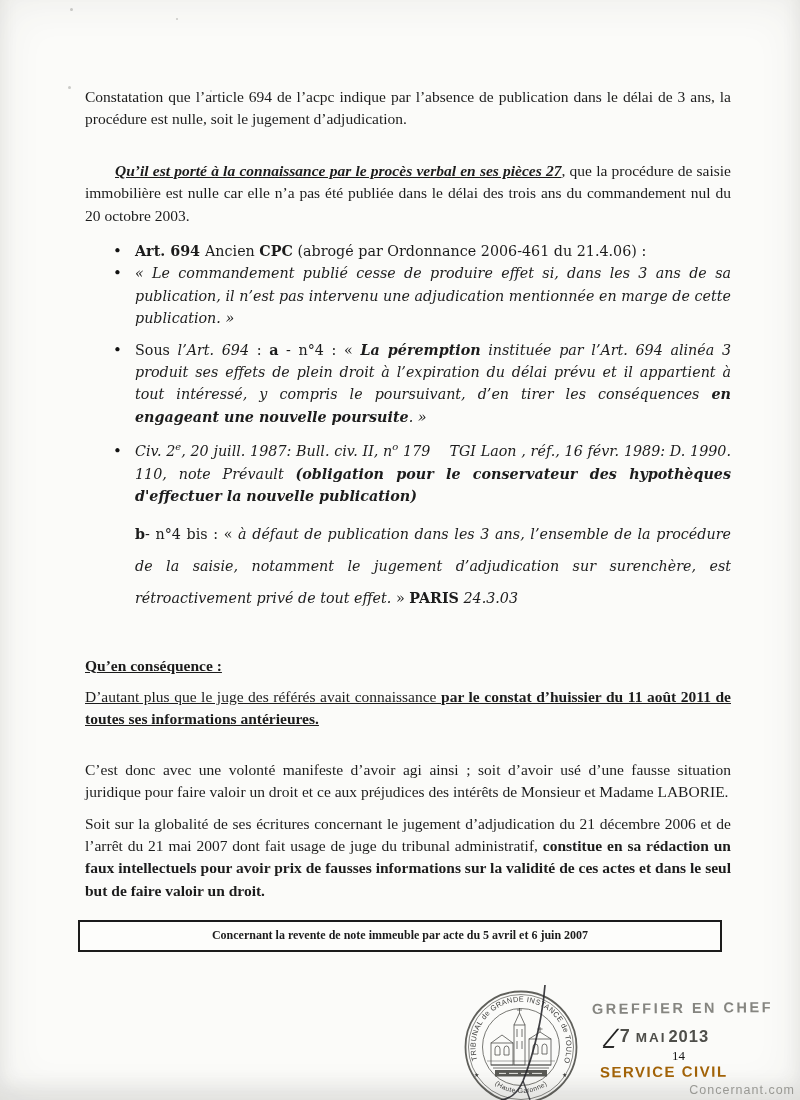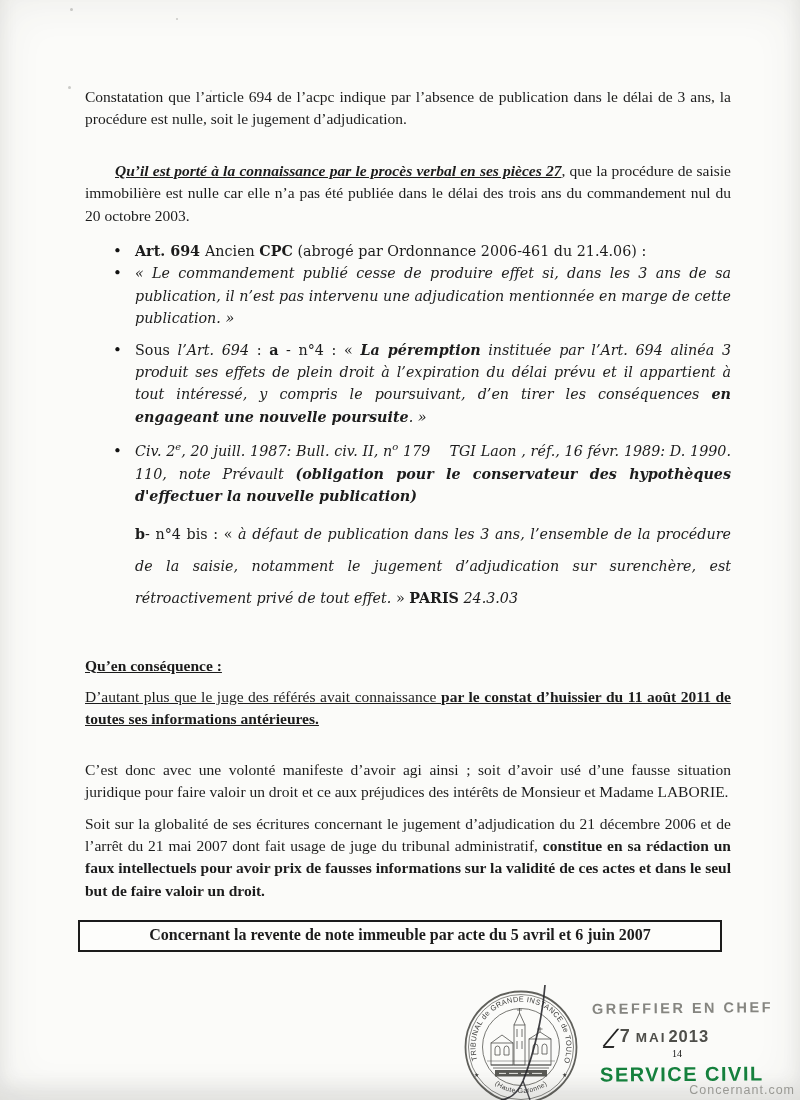--- a/index.html
+++ b/index.html
@@ -42,21 +42,21 @@
   .heading-underline { margin-top: 41px; font-weight: bold; text-decoration: underline; }
   .p3 { margin-top: 14px; }
   .p4 { margin-top: 9px; text-decoration: underline; }
   .p5 { margin-top: 28px; }
   .p6 { margin-top: 9px; }
 
   .boxed-heading {
     margin-top: 18px; margin-left: -7px; width: 644px;
     border: 2px solid #1b1b1b;
     padding: 2px 4px 3px 4px;
-    text-align: center; font-weight: bold; font-size: 16px;
+    text-align: center; font-weight: bold; font-size: 12px;
     background: #fdfdfb;
   }
 
   
   .seal-svg { position: absolute; left: 455px; top: 985px; width: 132px; height: 115px; }
   .seal-svg text { fill: #3c3c3a; }
 
   .greffier {
     position: absolute; left: 592px; top: 1000px;
     font-family: "Liberation Sans", sans-serif;
@@ -74,27 +74,27 @@
     font-size: 21px; font-weight: bold;
     transform: skewX(-18deg);
     border-bottom: 2px solid #2a2a2a; padding: 0 2px 0 1px; line-height: 18px;
     vertical-align: -2px;
   }
   .date-day { font-size: 18px; font-weight: bold; letter-spacing: 1px; margin-left: 3px; }
   .date-month { font-size: 13.5px; font-weight: bold; letter-spacing: 2px; margin-left: 5px; }
   .date-year { font-size: 16.5px; font-weight: bold; letter-spacing: 1px; margin-left: 2px; }
   .page-number {
     position: absolute; left: 672px; top: 1048px;
-    font-family: "Liberation Serif", serif; font-size: 10px; color: #161616;
+    font-family: "Liberation Serif", serif; font-size: 13px; color: #161616;
   }
   .service {
     position: absolute; left: 600px; top: 1063px;
     font-family: "Liberation Sans", sans-serif;
-    font-size: 20px; font-weight: 600; letter-spacing: 1.5px;
-    color: #15803d; white-space: nowrap; transform: rotate(-0.4deg);
+    font-size: 15px; font-weight: 600; letter-spacing: 1.5px;
+    color: #a16207; white-space: nowrap; transform: rotate(-0.4deg);
   }
   .watermark {
     position: absolute; right: 5px; bottom: 3px;
     font-family: "Liberation Sans", sans-serif;
     font-size: 12.5px; letter-spacing: 1px; font-weight: 500;
     color: #99999４; color: #999994; text-decoration: none;
   }
 </style>
 </head>
 <body>

